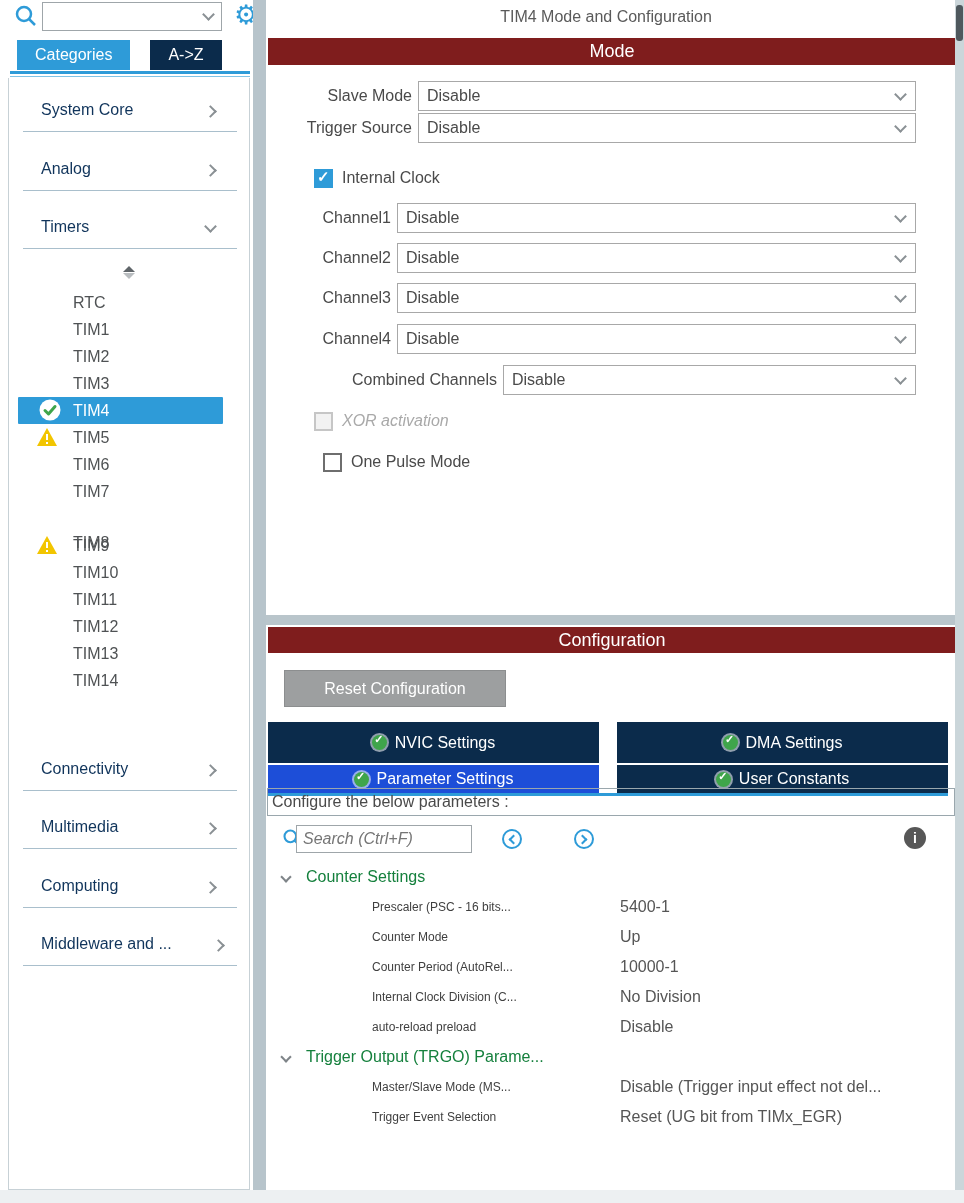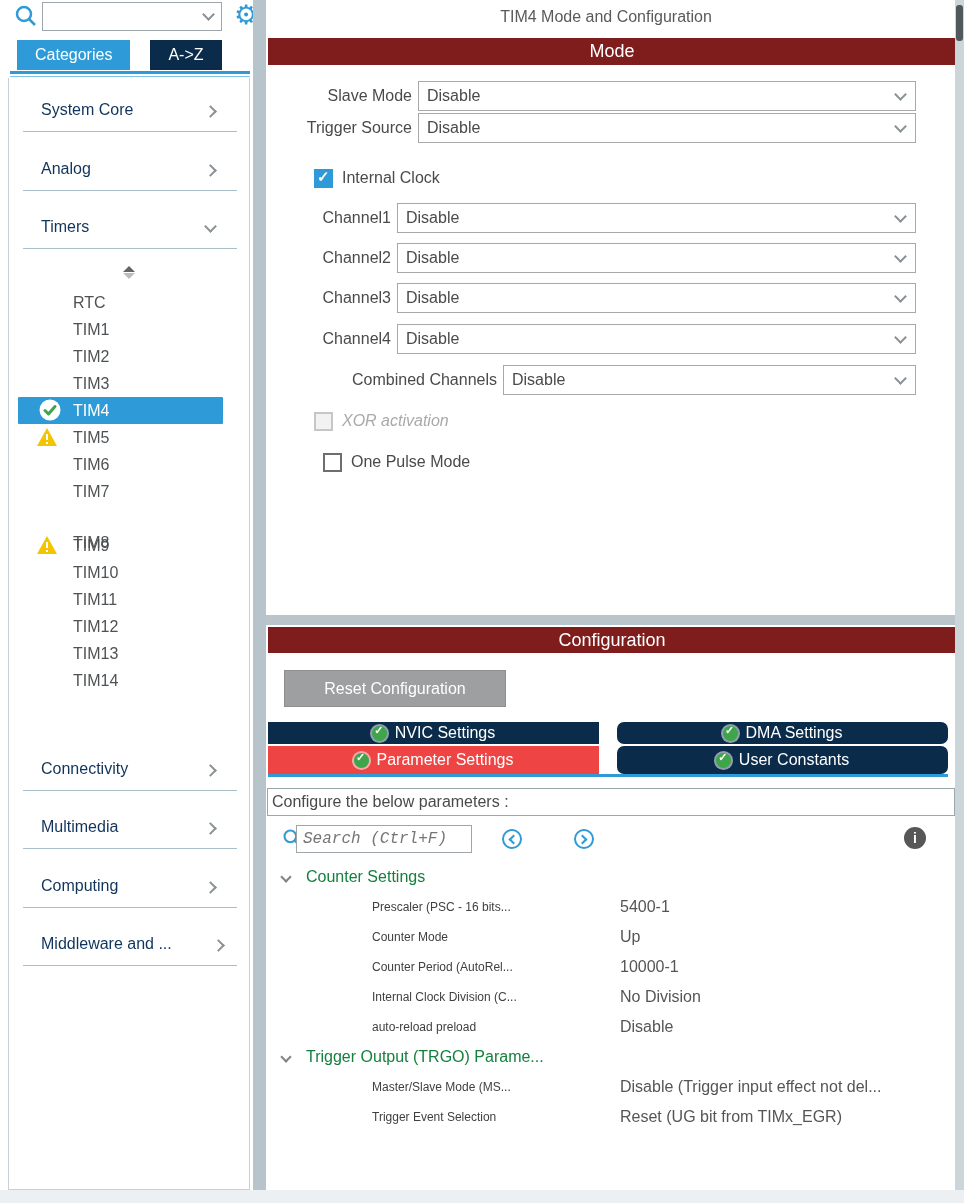--- a/index.html
+++ b/index.html
@@ -66,38 +66,38 @@
   .cb.empty { background:#fff; border:2px solid #6E6E6E; }
   .cb.disabled { background:#F2F2F2; border:2px solid #C6C6C6; }
   .cblabel { font-size:16px; color:#4A4A4A; }
   .cblabel.dis { color:#A9A9A9; font-style:italic; }
   .reset-btn {
     position:absolute; top:670px; left:18px; width:222px; height:37px;
     background:#9D9FA0; border:1px solid #8C8E8F; color:#fff; font-size:16px;
     display:flex; align-items:center; justify-content:center; font-family:"Liberation Sans", sans-serif;
   }
   .tabs-grid { position:absolute; top:722px; left:2px; width:680px; }
-  .tabs-row { display:flex; height:22px; margin-bottom:2px; }
+  .tabs-row { display:flex; height:41px; margin-bottom:2px; }
   .tabs-row .tab { flex:1; display:flex; align-items:center; justify-content:center; gap:8px; color:#fff; font-size:16px; background:#0B2B4B; }
-  .tabs-row .tab + .tab { margin-left:18px;border-radius:7px; }
-  .tabs-row .tab.active { background:#ef4444; }
+  .tabs-row .tab + .tab { margin-left:18px; }
+  .tabs-row .tab.active { background:#1d4ed8; }
   .tabs-row.second { height:28px; margin-bottom:0; }
   .tab-check { width:15px; height:15px; border-radius:50%; background:#3FA54B; box-shadow:0 0 0 2px rgba(255,255,255,.55); position:relative; flex:none; }
   .tab-check::after { content:"✓"; position:absolute; left:2.5px; top:-2px; color:#fff; font-size:11px; font-weight:bold; }
   .tabs-underline { height:3px; background:#2E9BD8; }
   .caption-box {
     position:absolute; top:788px; left:1px; width:688px; height:28px;
     border:1px solid #9AA7AD; display:flex; align-items:center; padding-left:4px;
     font-size:16px; color:#4A4A4A;
   }
   .p-search-icon { position:absolute; left:16px; top:828px; width:20px; height:20px; }
   .p-search {
     position:absolute; left:30px; top:825px; width:176px; height:28px;
     border:1px solid #9FA6AA; font-size:16px; font-style:italic; color:#9A9A9A; padding:0 6px;
-    font-family:Liberation Mono, monospace; outline:none;
+    font-family:Liberation Sans, sans-serif; outline:none;
   }
   .nav-circle {
     position:absolute; top:829px; width:20px; height:20px; border-radius:50%;
     border:2px solid #2E9BD8; display:flex; align-items:center; justify-content:center;
   }
   .nav-circle .c { width:7px; height:7px; border-right:2px solid #2E9BD8; border-bottom:2px solid #2E9BD8; }
   .nav-circle .c.left  { transform:rotate(135deg); margin-left:3px; }
   .nav-circle .c.right { transform:rotate(-45deg); margin-right:3px; }
   .info-btn {
     position:absolute; left:638px; top:827px; width:22px; height:22px; border-radius:50%;

